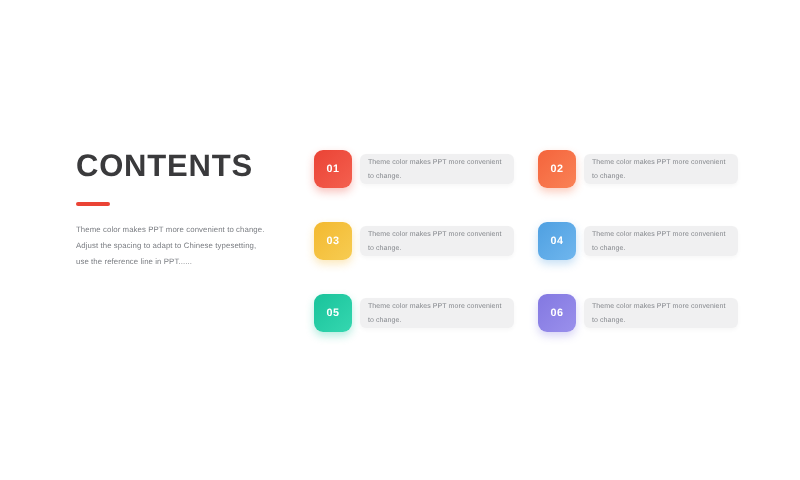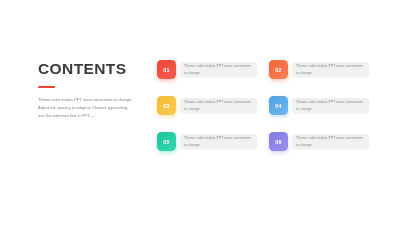--- a/index.html
+++ b/index.html
@@ -14,20 +14,21 @@
     overflow: hidden;
   }
   .slide {
     position: relative;
     width: 328px;
     height: 225px;
     background: #ffffff;
     display: flex;
     align-items: center;
     box-sizing: border-box;
+    margin-top: 15px;
   }
 
   
   .left-col {
     position: absolute;
     left: 38px;
     top: 60px;
     width: 100px;
   }
   .page-title {

